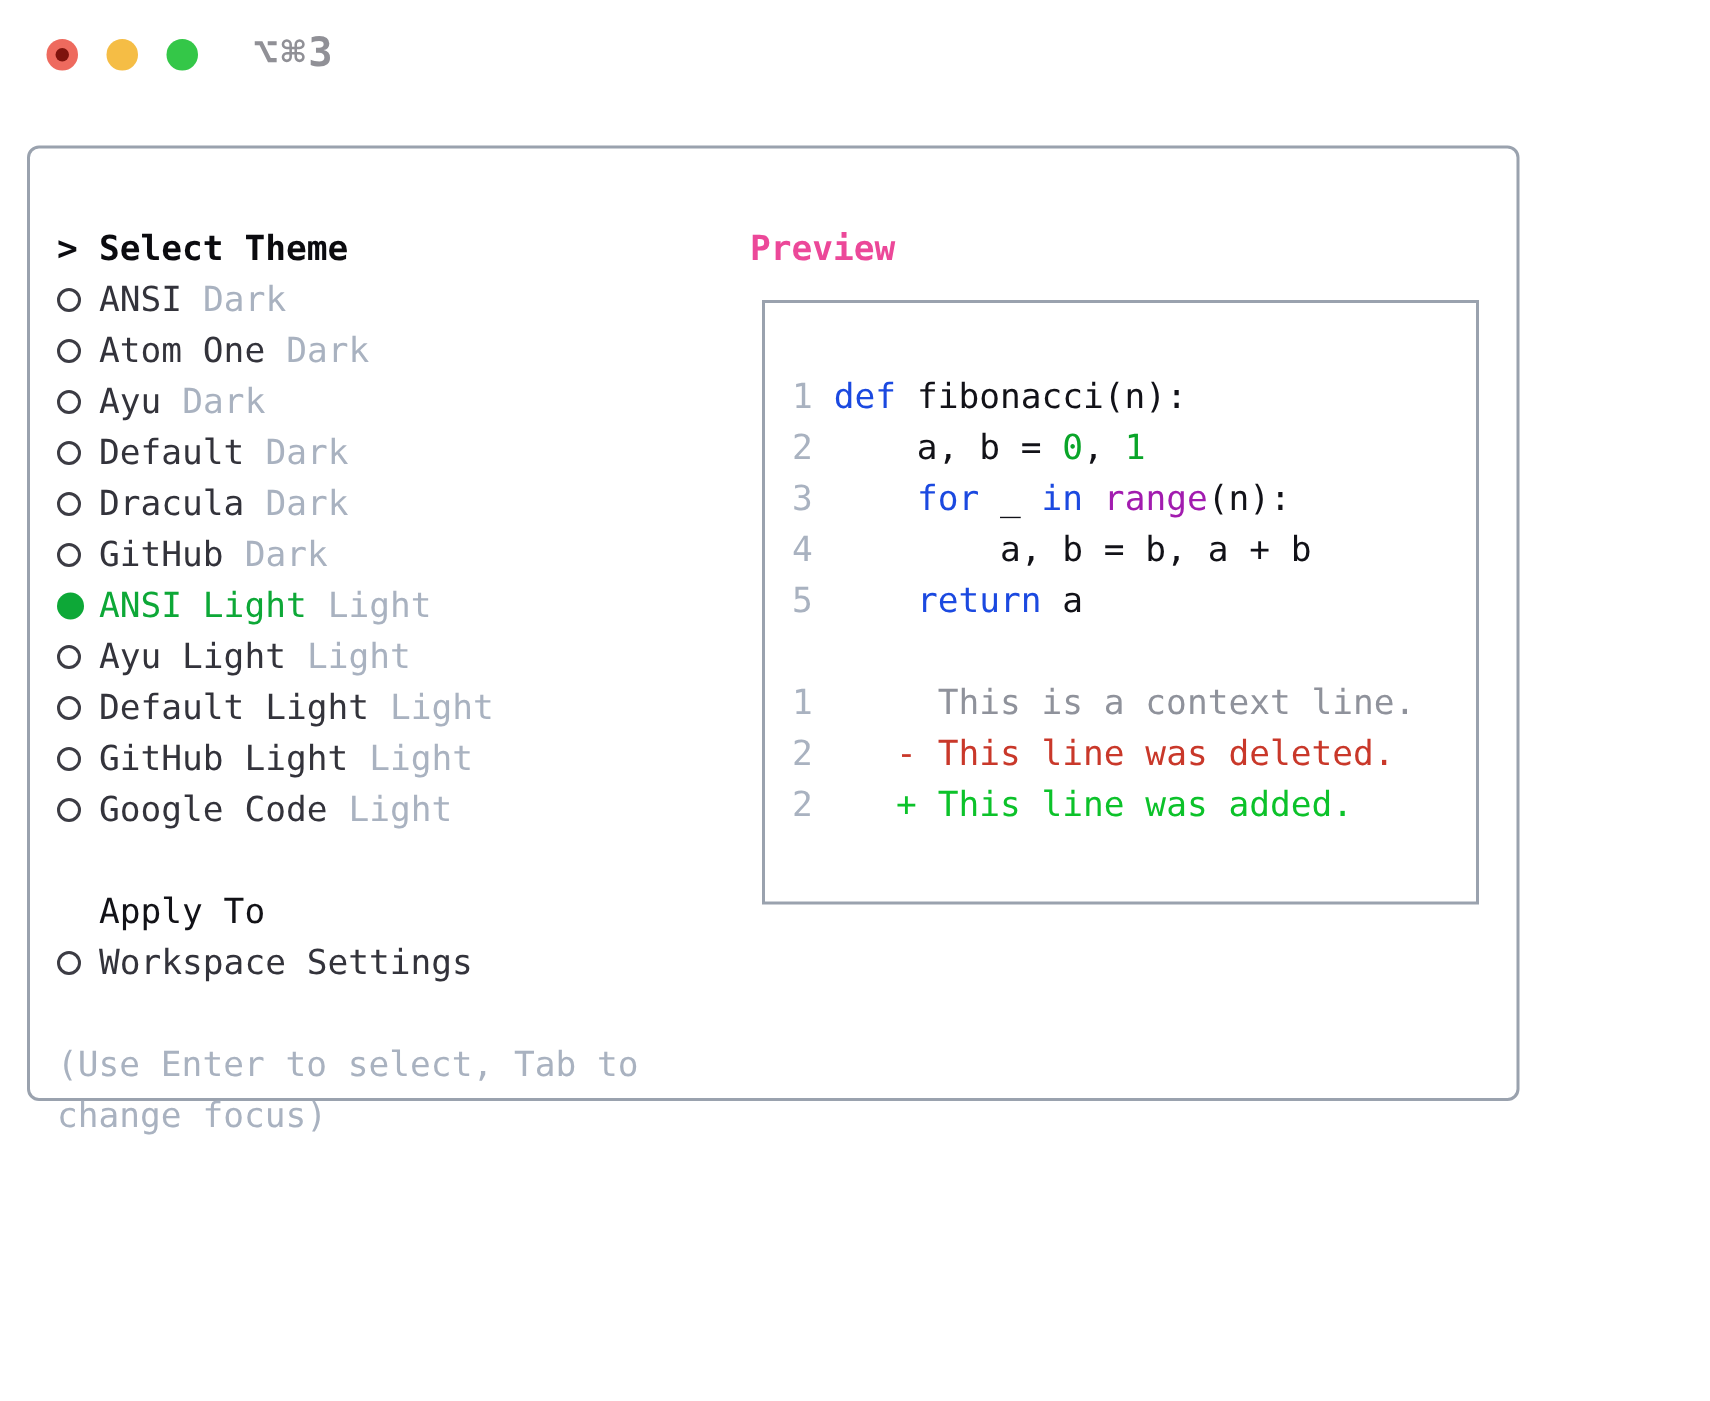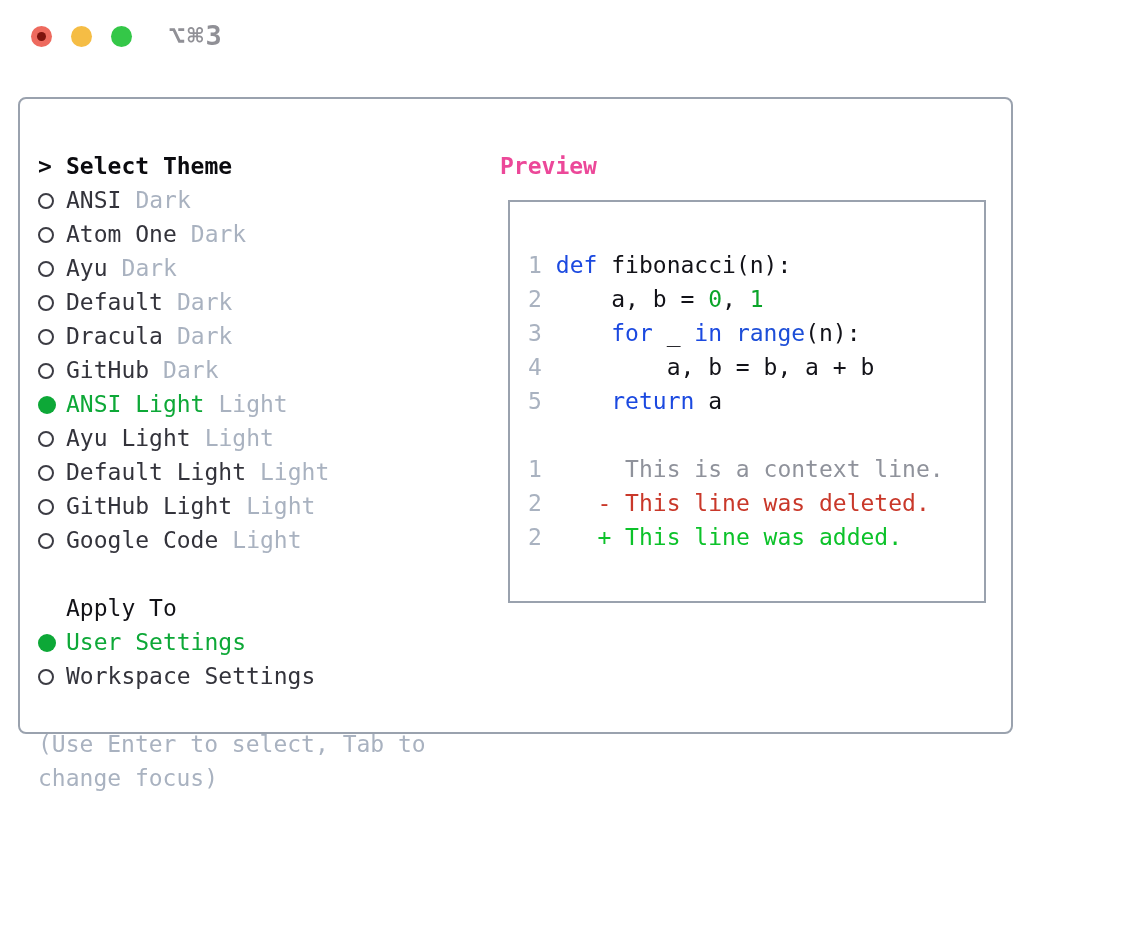--- a/index.html
+++ b/index.html
@@ -54,21 +54,21 @@
   
   .preview-title { position:absolute; left:480px; top:50px; font-weight:700; color:#ec4899; }
   .preview-box {
     position:absolute; left:488px; top:101px; width:478px; height:403px;
     border:2px solid #9aa2ae; box-sizing:border-box;
     padding:46px 0 0 18px; background:#ffffff; overflow:hidden;
   }
   .codeline { height:34px; line-height:34px; font-size:23px; white-space:pre; }
   .lnum { color:#a9b2c0; margin-right:14px; }
   .tok-keyword { color:#1b49e0; }
-  .tok-builtin { color:#1d4ed8; }
+  .tok-builtin { color:#a21caf; }
   .tok-number  { color:#0aa529; }
   .tok-plain   { color:#121218; }
   .tok-context { color:#8f929b; }
   .tok-deleted { color:#c9382a; }
   .tok-added   { color:#0cc22a; }
 </style>
 </head>
 <body>
 
 <div class="window">
@@ -106,21 +106,20 @@
 
       <div class="row"><span class="marker"><span class="ring"></span></span><span class="name">GitHub Light</span><span class="variant">Light</span></div>
 
       <div class="row"><span class="marker"><span class="ring"></span></span><span class="name">Google Code</span><span class="variant">Light</span></div>
 
 
       <div class="spacer"></div>
 
       <div class="row"><span class="marker"></span><span class="apply-title">Apply To</span></div>
 
-      <div class="row selected"><span class="marker"><span class="ring filled"></span></span><span class="name">User Settings</span></div>
 
       <div class="row"><span class="marker"><span class="ring"></span></span><span class="name">Workspace Settings</span></div>
 
       <div class="spacer"></div>
 
       <div class="row help">(Use Enter to select, Tab to</div>
       <div class="row help">change focus)</div>
     </div>
 
     <div class="row preview-title">Preview</div>

